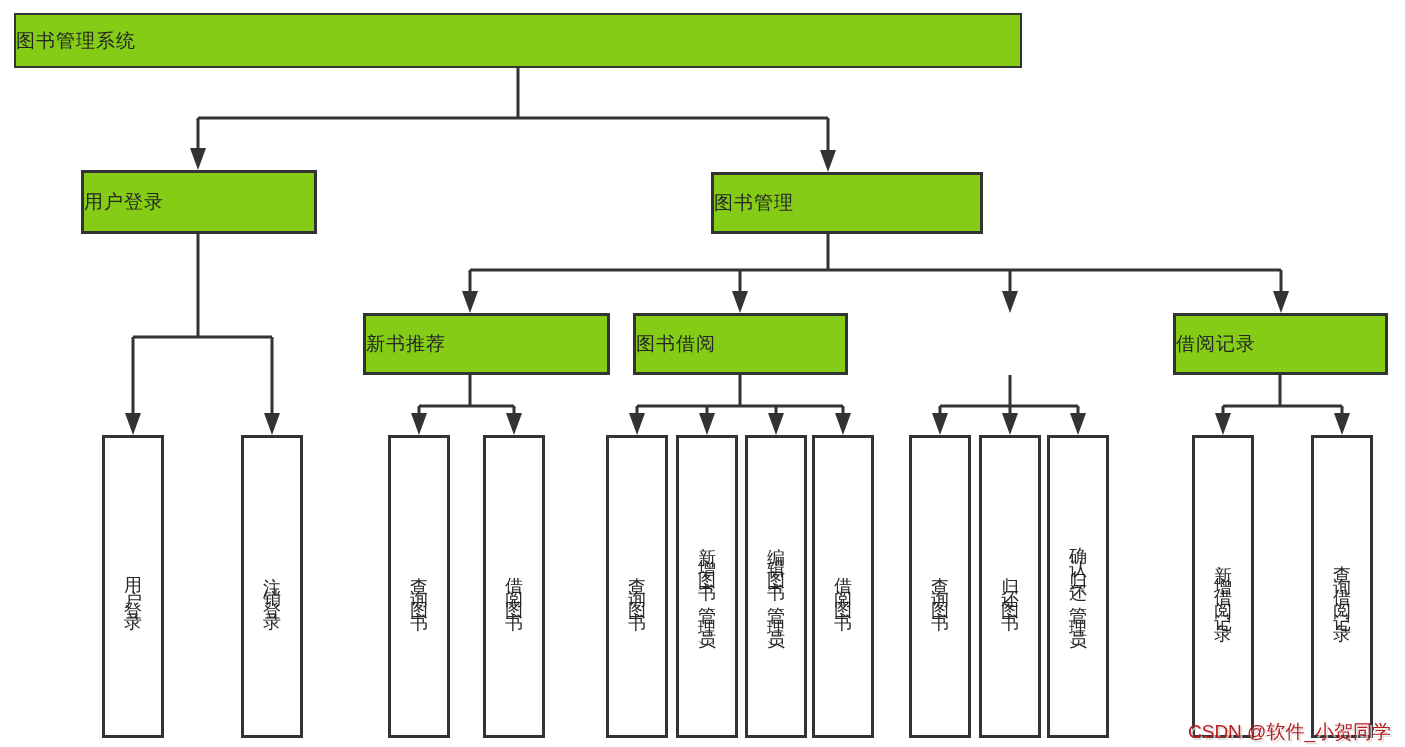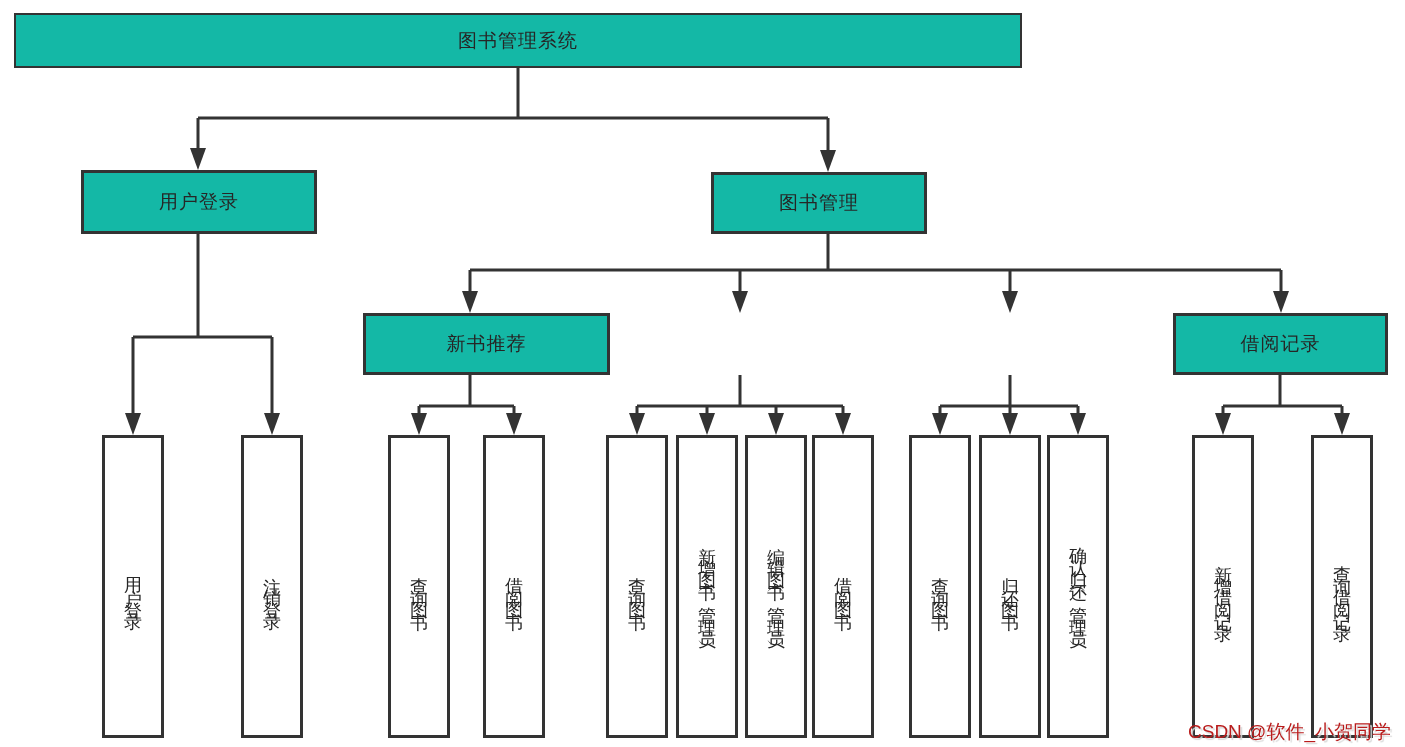--- a/index.html
+++ b/index.html
@@ -17,25 +17,24 @@
   }
   svg.connectors {
     position: absolute;
     left: 0;
     top: 0;
     z-index: 1;
   }
   .node {
     position: absolute;
     box-sizing: border-box;
-    background: #14b8a6;
+    background: #84cc16;
     border: 3px solid #333333;
     display: flex;
     align-items: center;
-    justify-content: center;
     z-index: 2;
     color: #262626;
   }
   .node.root {
     border-width: 2px;
   }
   .node .hlabel {
     font-size: 19px;
     letter-spacing: 1px;
     white-space: nowrap;
@@ -118,26 +117,29 @@
     </g>
   </svg>
 
   <div class="node root" style="left:14px; top:13px; width:1008px; height:55px;">
     <span class="hlabel">图书管理系统</span>
   </div>
 
   <div class="node" style="left:81px; top:170px; width:236px; height:64px;">
     <span class="hlabel">用户登录</span>
   </div>
-  <div class="node" style="left:711px; top:172px; width:216px; height:62px;">
+  <div class="node" style="left:711px; top:172px; width:272px; height:62px;">
     <span class="hlabel">图书管理</span>
   </div>
 
   <div class="node" style="left:363px; top:313px; width:247px; height:62px;">
     <span class="hlabel">新书推荐</span>
+  </div>
+  <div class="node" style="left:633px; top:313px; width:215px; height:62px;">
+    <span class="hlabel">图书借阅</span>
   </div>
   <div class="node" style="left:1173px; top:313px; width:215px; height:62px;">
     <span class="hlabel">借阅记录</span>
   </div>
 
   <div class="leaf" style="left:102px;">
     <span class="vlabel">用户登录</span>
   </div>
   <div class="leaf" style="left:241px;">
     <span class="vlabel">注销登录</span>

